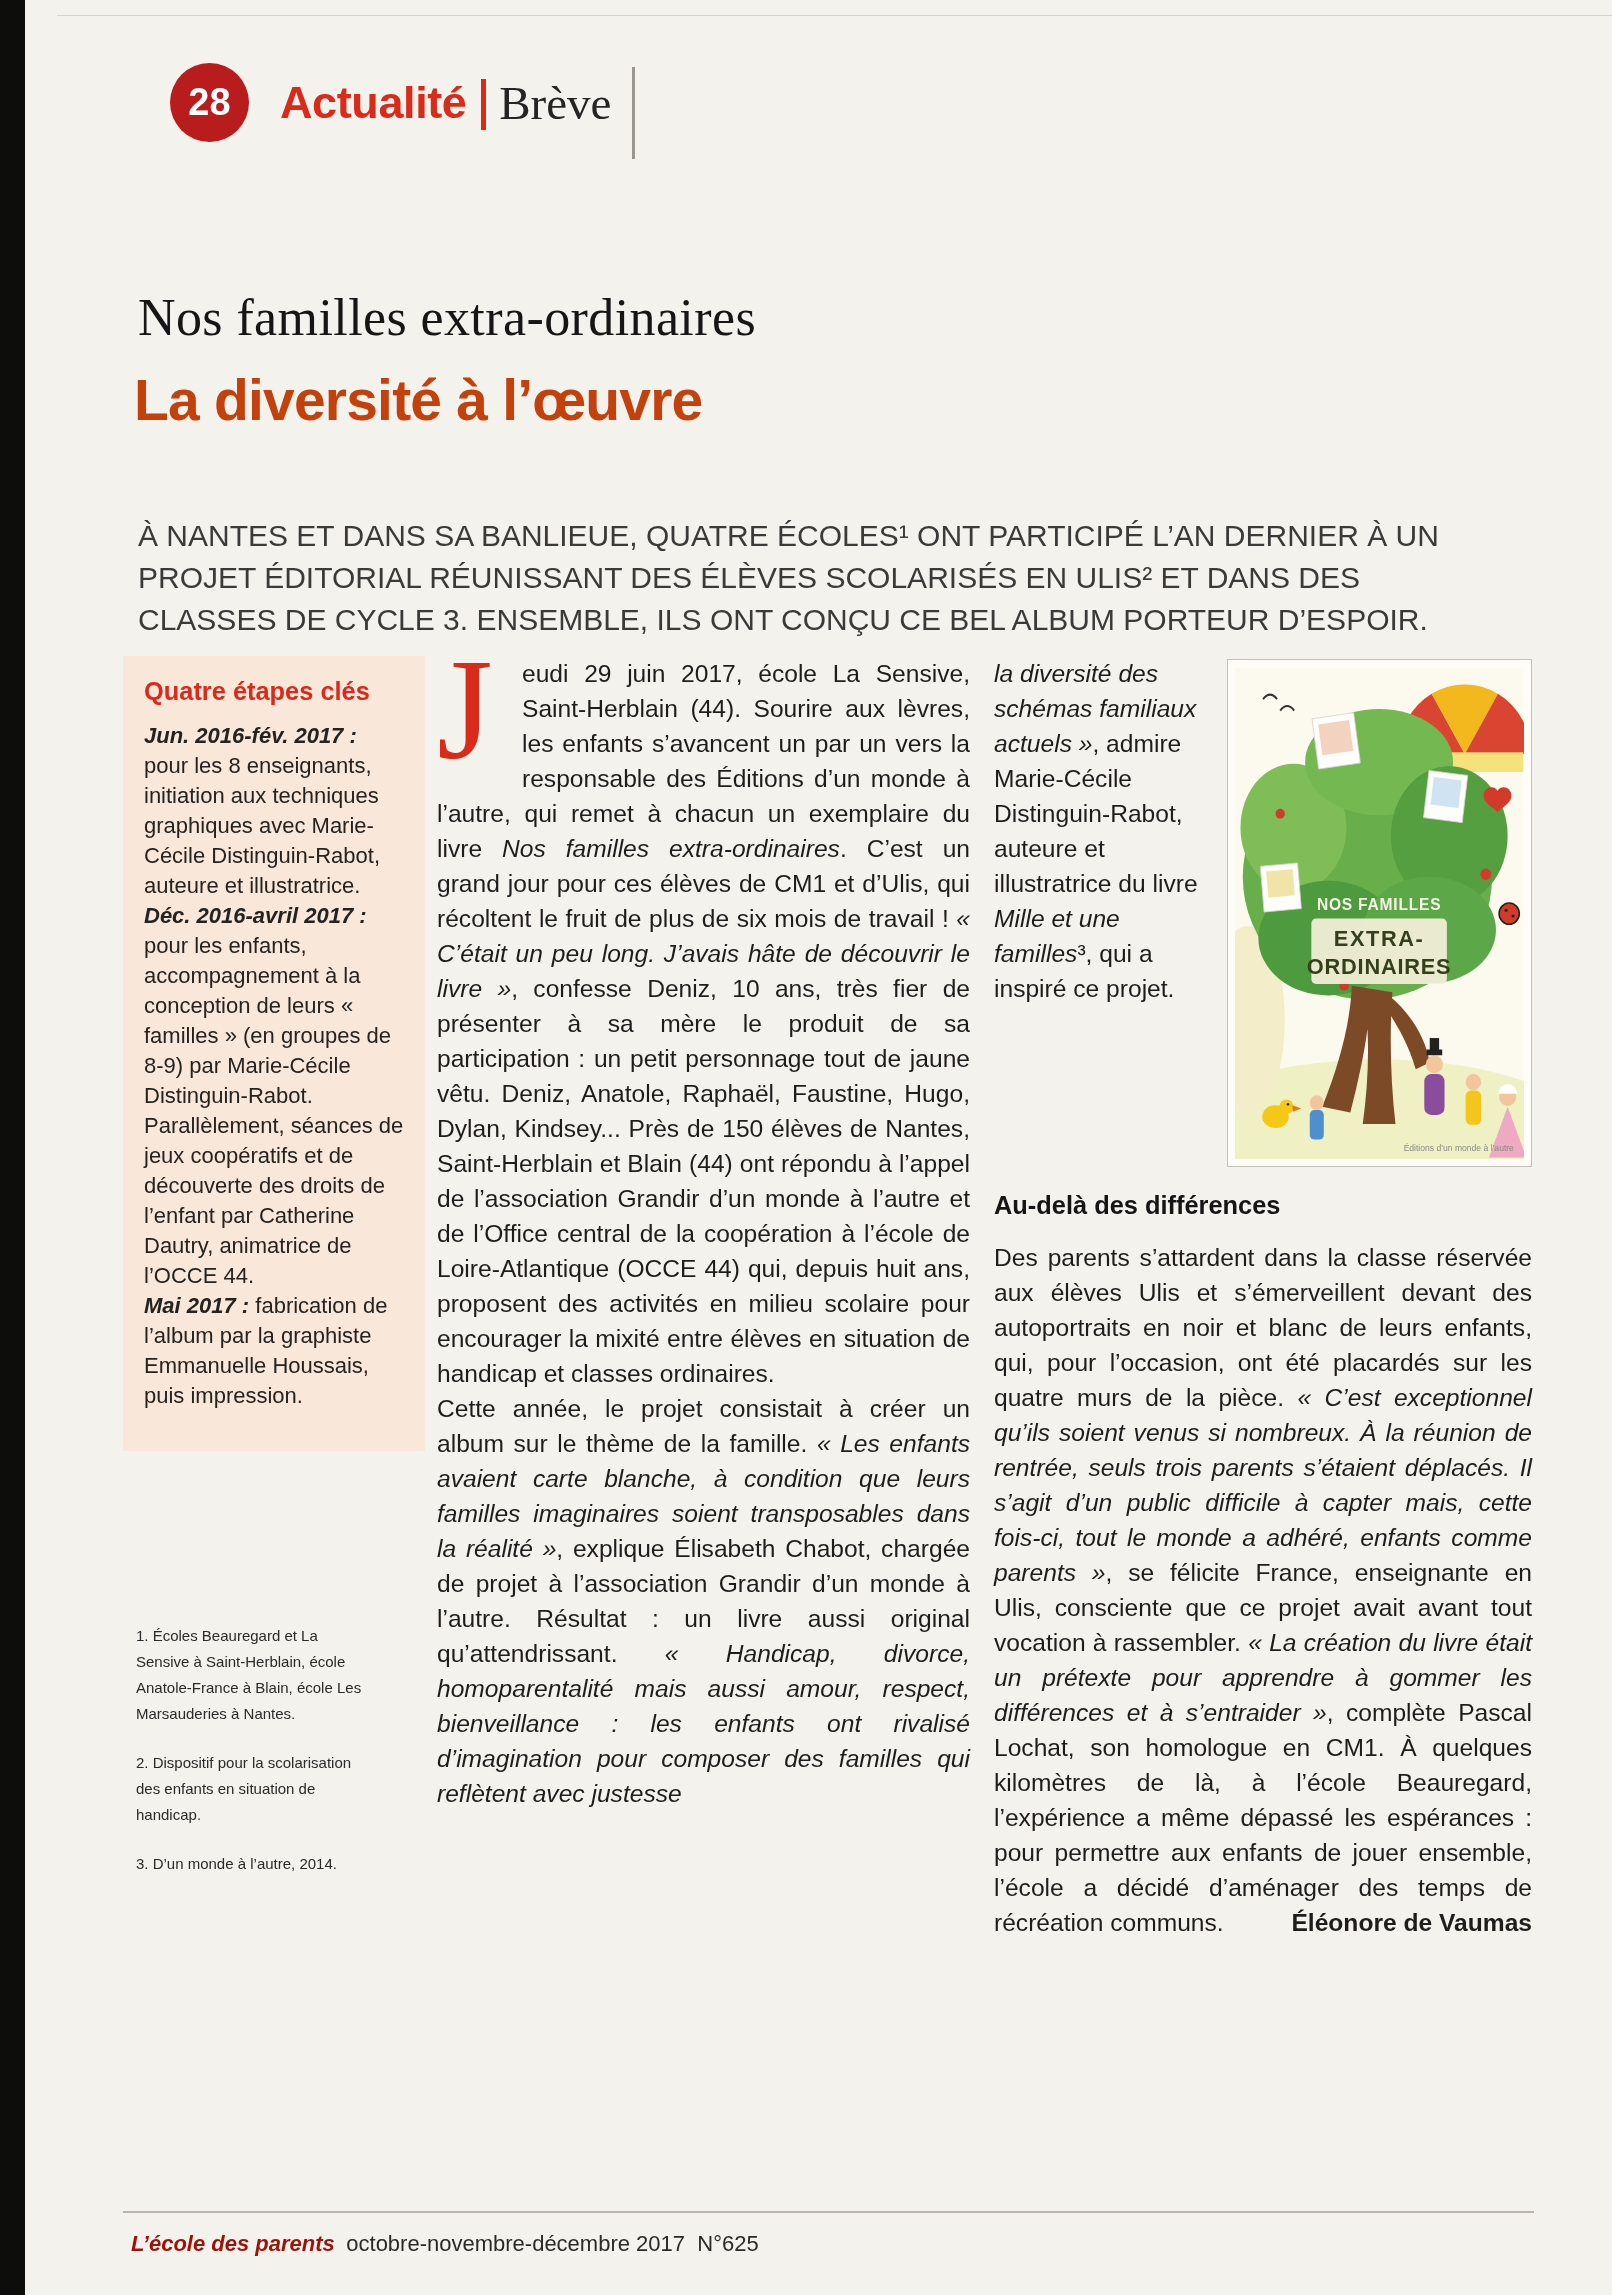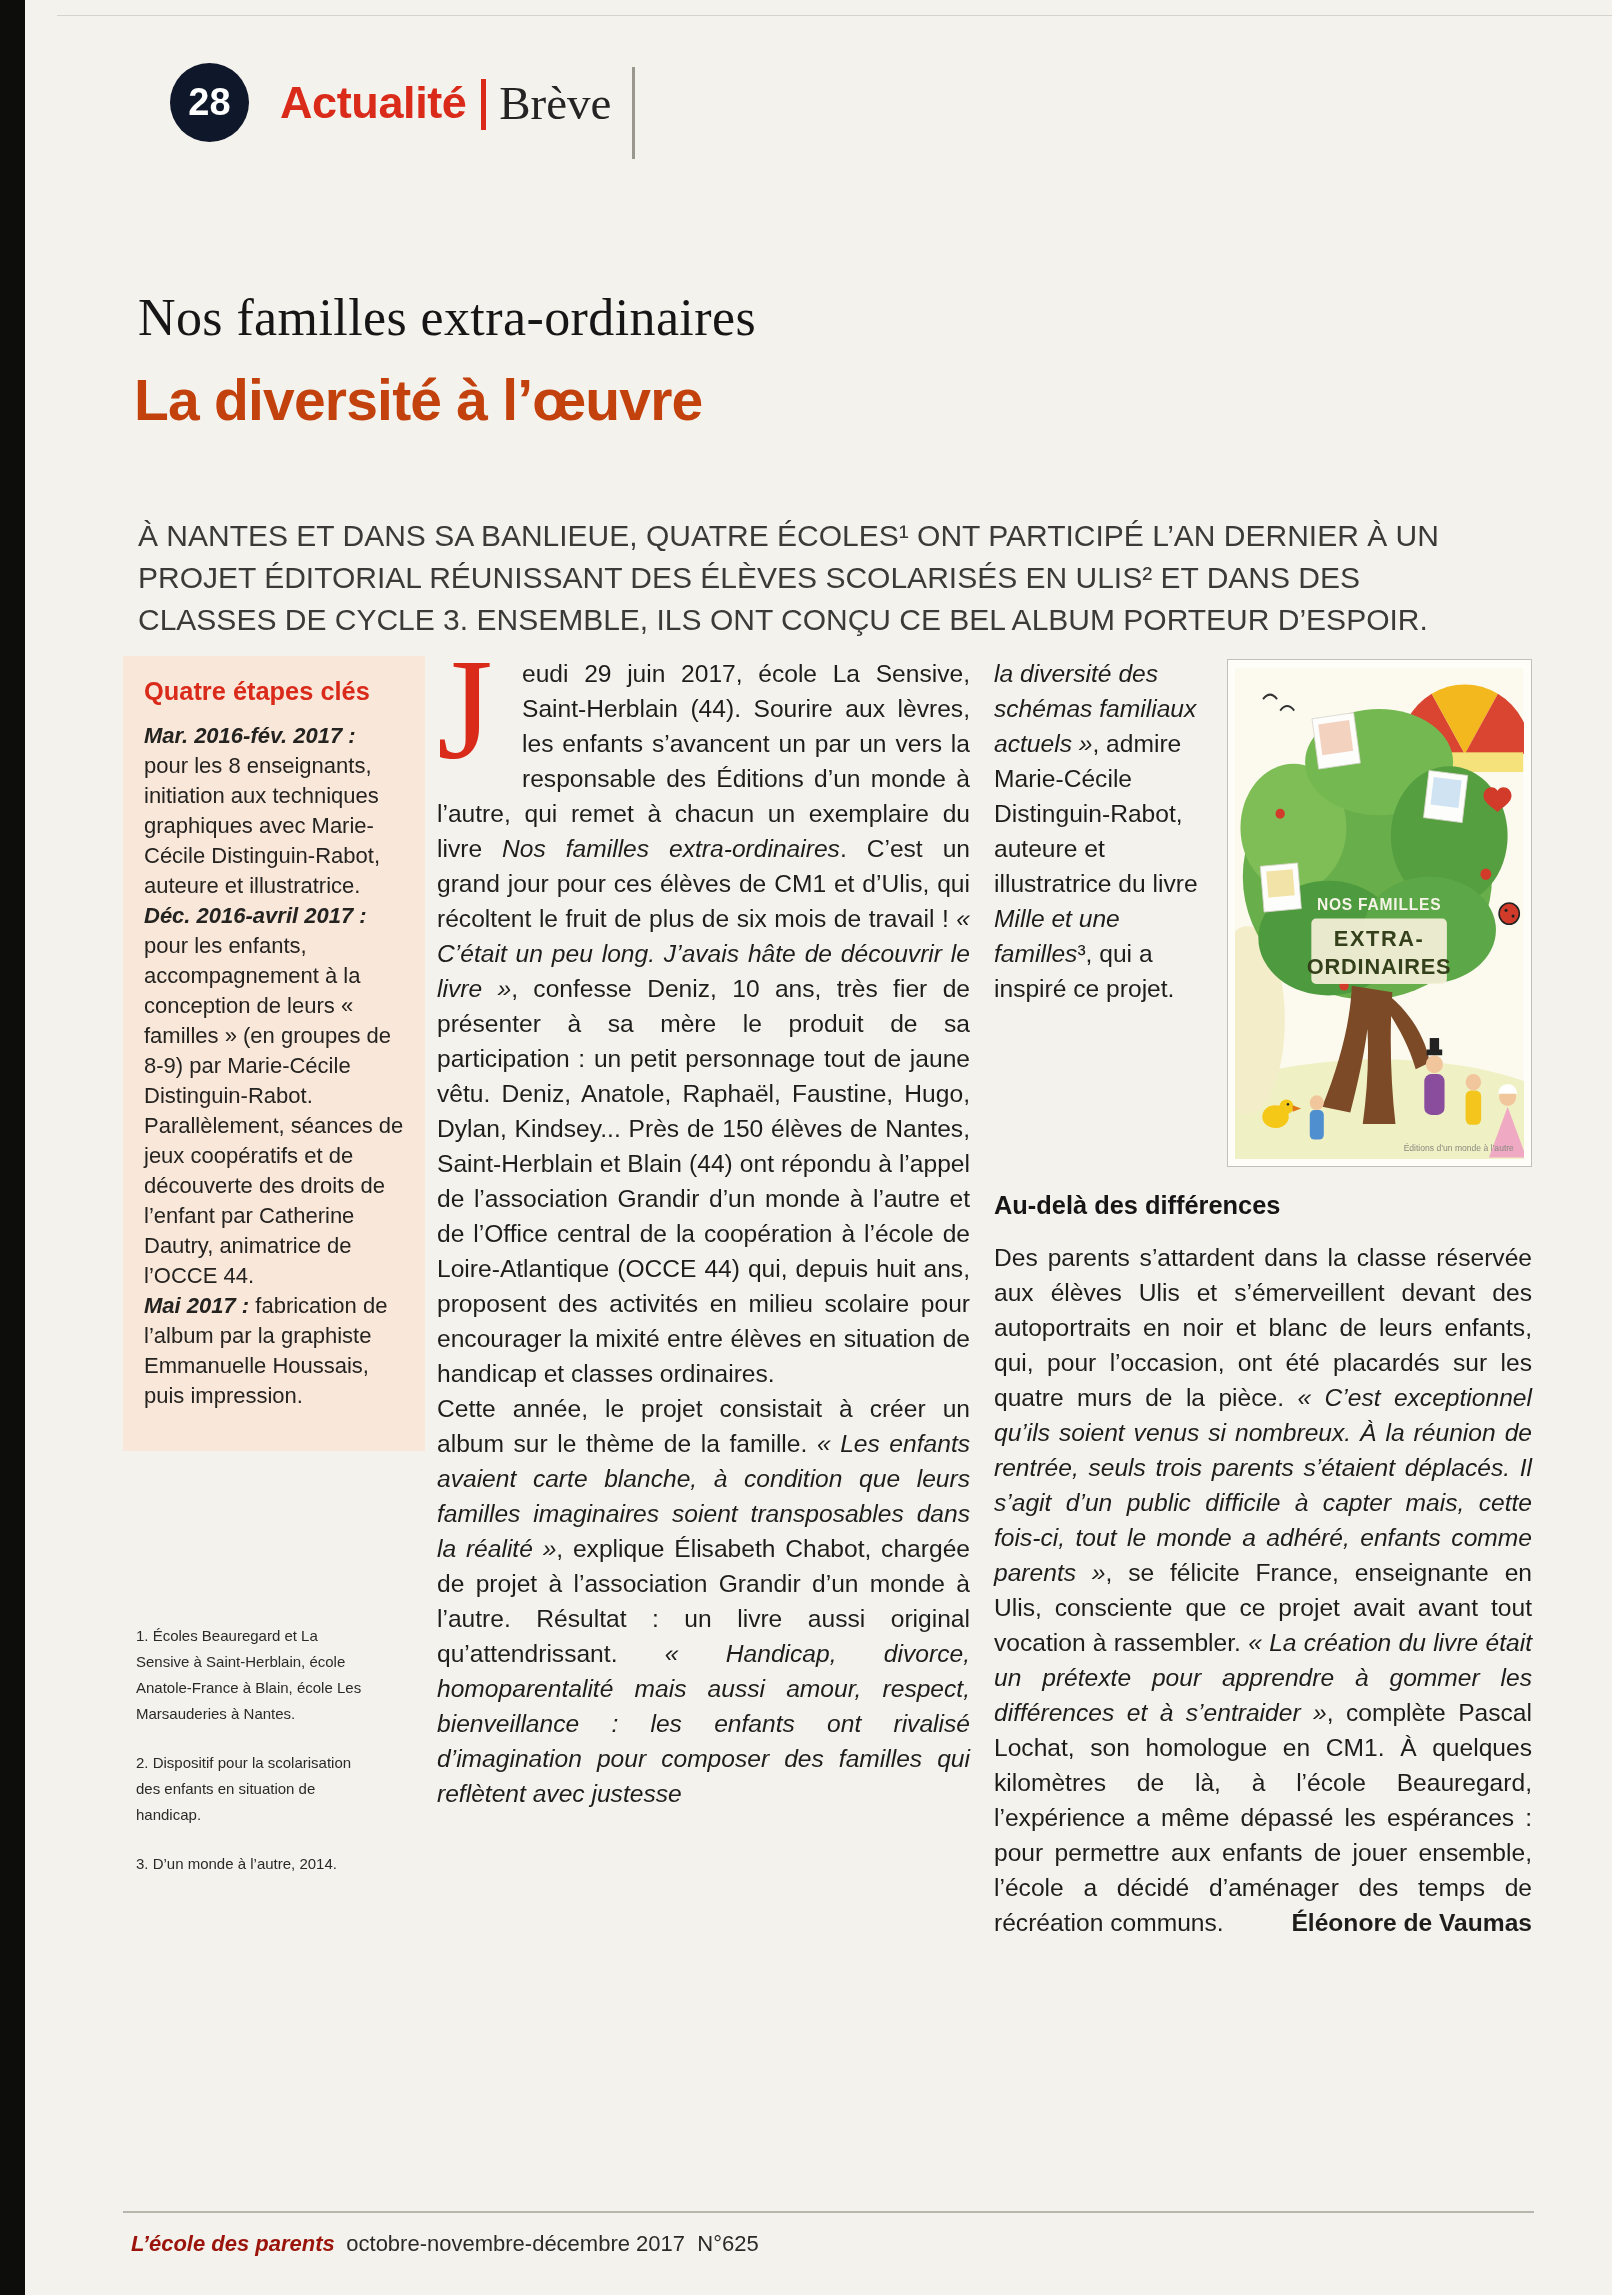--- a/index.html
+++ b/index.html
@@ -7,21 +7,21 @@
     width:1613px;height:2295px;position:relative;overflow:hidden;
     background:#f4f2ec;color:#1e1d1b;
     font-family:"Liberation Sans", sans-serif;
     -webkit-font-smoothing:antialiased;
   }
   .scan-left{position:absolute;left:0;top:0;width:24.6px;height:2295px;background:#0d0d0c;}
   .scan-top{position:absolute;left:57px;top:14.8px;right:0;height:1.6px;background:#c9c6bf;opacity:.7;}
 
   
   .header{position:absolute;left:170px;top:46px;display:flex;align-items:center;}
-  .page-circle{width:79px;height:79px;border-radius:50%;background:#0f172a;color:#fff;
+  .page-circle{width:79px;height:79px;border-radius:50%;background:#b91c1c;color:#fff;
     display:flex;align-items:center;justify-content:center;font-size:38px;font-weight:bold;}
   .section{color:#d92a1a;font-weight:bold;font-size:45px;margin-left:31px;letter-spacing:-0.4px;}
   .divider-red{width:4.9px;height:51px;background:#d92a1a;margin:4.9px 13px 0 14.8px;}
   .rubric{font-family:"Liberation Serif", serif;font-size:47px;color:#242424;margin-top:1.6px;}
   .divider-gray{width:2.5px;height:92px;background:#9a978f;margin-left:21px;margin-top:21px;}
 
   
   .title{position:absolute;left:138px;top:288px;font-family:"Liberation Serif", serif;
     font-size:52px;color:#161616;letter-spacing:0.4px;}
   .subtitle{position:absolute;left:134px;top:367px;font-size:57px;font-weight:bold;color:#c2410c;letter-spacing:-0.8px;}
@@ -75,21 +75,21 @@
   <div class="divider-gray"></div>
 </header>
 
 <h1 class="title" style="margin:0;font-weight:normal;">Nos familles extra-ordinaires</h1>
 <h2 class="subtitle" style="margin:0;">La diversité à l’œuvre</h2>
 <div class="standfirst">À NANTES ET DANS SA BANLIEUE, QUATRE ÉCOLES¹ ONT PARTICIPÉ L’AN DERNIER À UN PROJET ÉDITORIAL RÉUNISSANT DES ÉLÈVES SCOLARISÉS EN ULIS² ET DANS DES CLASSES DE CYCLE 3. ENSEMBLE, ILS ONT CONÇU CE BEL ALBUM PORTEUR D’ESPOIR.</div>
 
 <aside class="col-left">
   <div class="keybox">
     <h3>Quatre étapes clés</h3>
-    <p><span class="date">Mar. 2016-fév. 2017 :</span> <span>pour les 8 enseignants, initiation aux techniques graphiques avec Marie-Cécile Distinguin-Rabot, auteure et illustratrice.</span></p>
+    <p><span class="date">Jun. 2016-fév. 2017 :</span> <span>pour les 8 enseignants, initiation aux techniques graphiques avec Marie-Cécile Distinguin-Rabot, auteure et illustratrice.</span></p>
     <p><span class="date">Déc. 2016-avril 2017 :</span> <span>pour les enfants, accompagnement à la conception de leurs « familles » (en groupes de 8-9) par Marie-Cécile Distinguin-Rabot. Parallèlement, séances de jeux coopératifs et de découverte des droits de l’enfant par Catherine Dautry, animatrice de l’OCCE 44.</span></p>
     <p><span class="date">Mai 2017 :</span> <span>fabrication de l’album par la graphiste Emmanuelle Houssais, puis impression.</span></p>
   </div>
   <div class="footnotes">
     <p>1. Écoles Beauregard et La Sensive à Saint-Herblain, école Anatole-France à Blain, école Les Marsauderies à Nantes.</p>
     <p>2. Dispositif pour la scolarisation des enfants en situation de handicap.</p>
     <p>3. D’un monde à l’autre, 2014.</p>
   </div>
 </aside>
 

